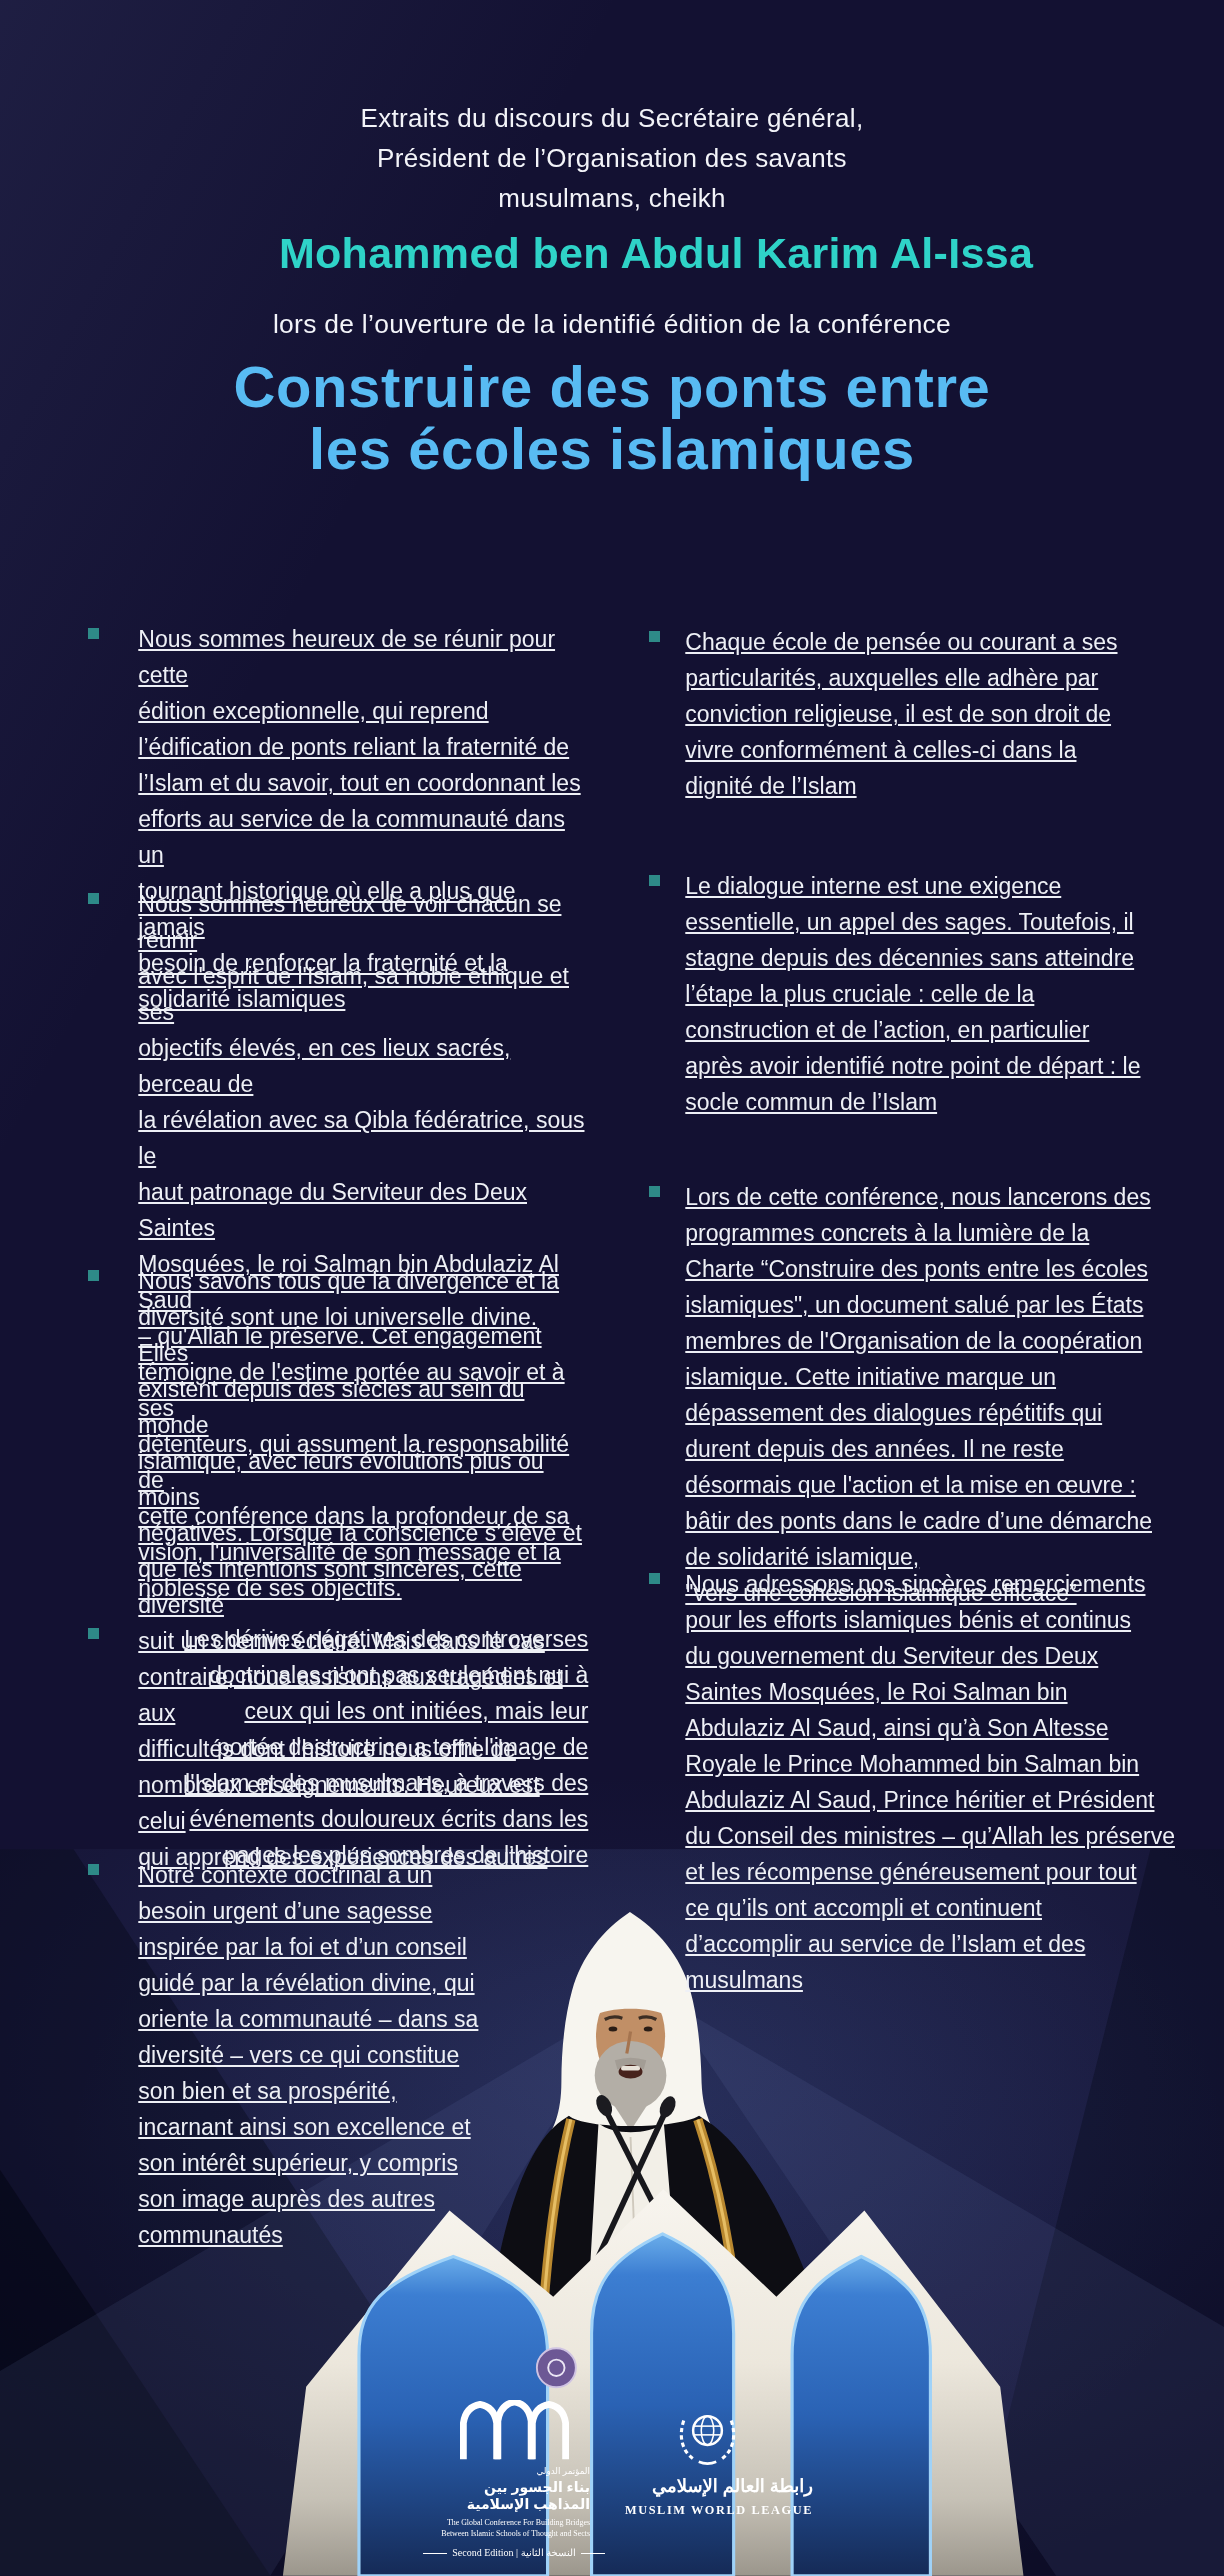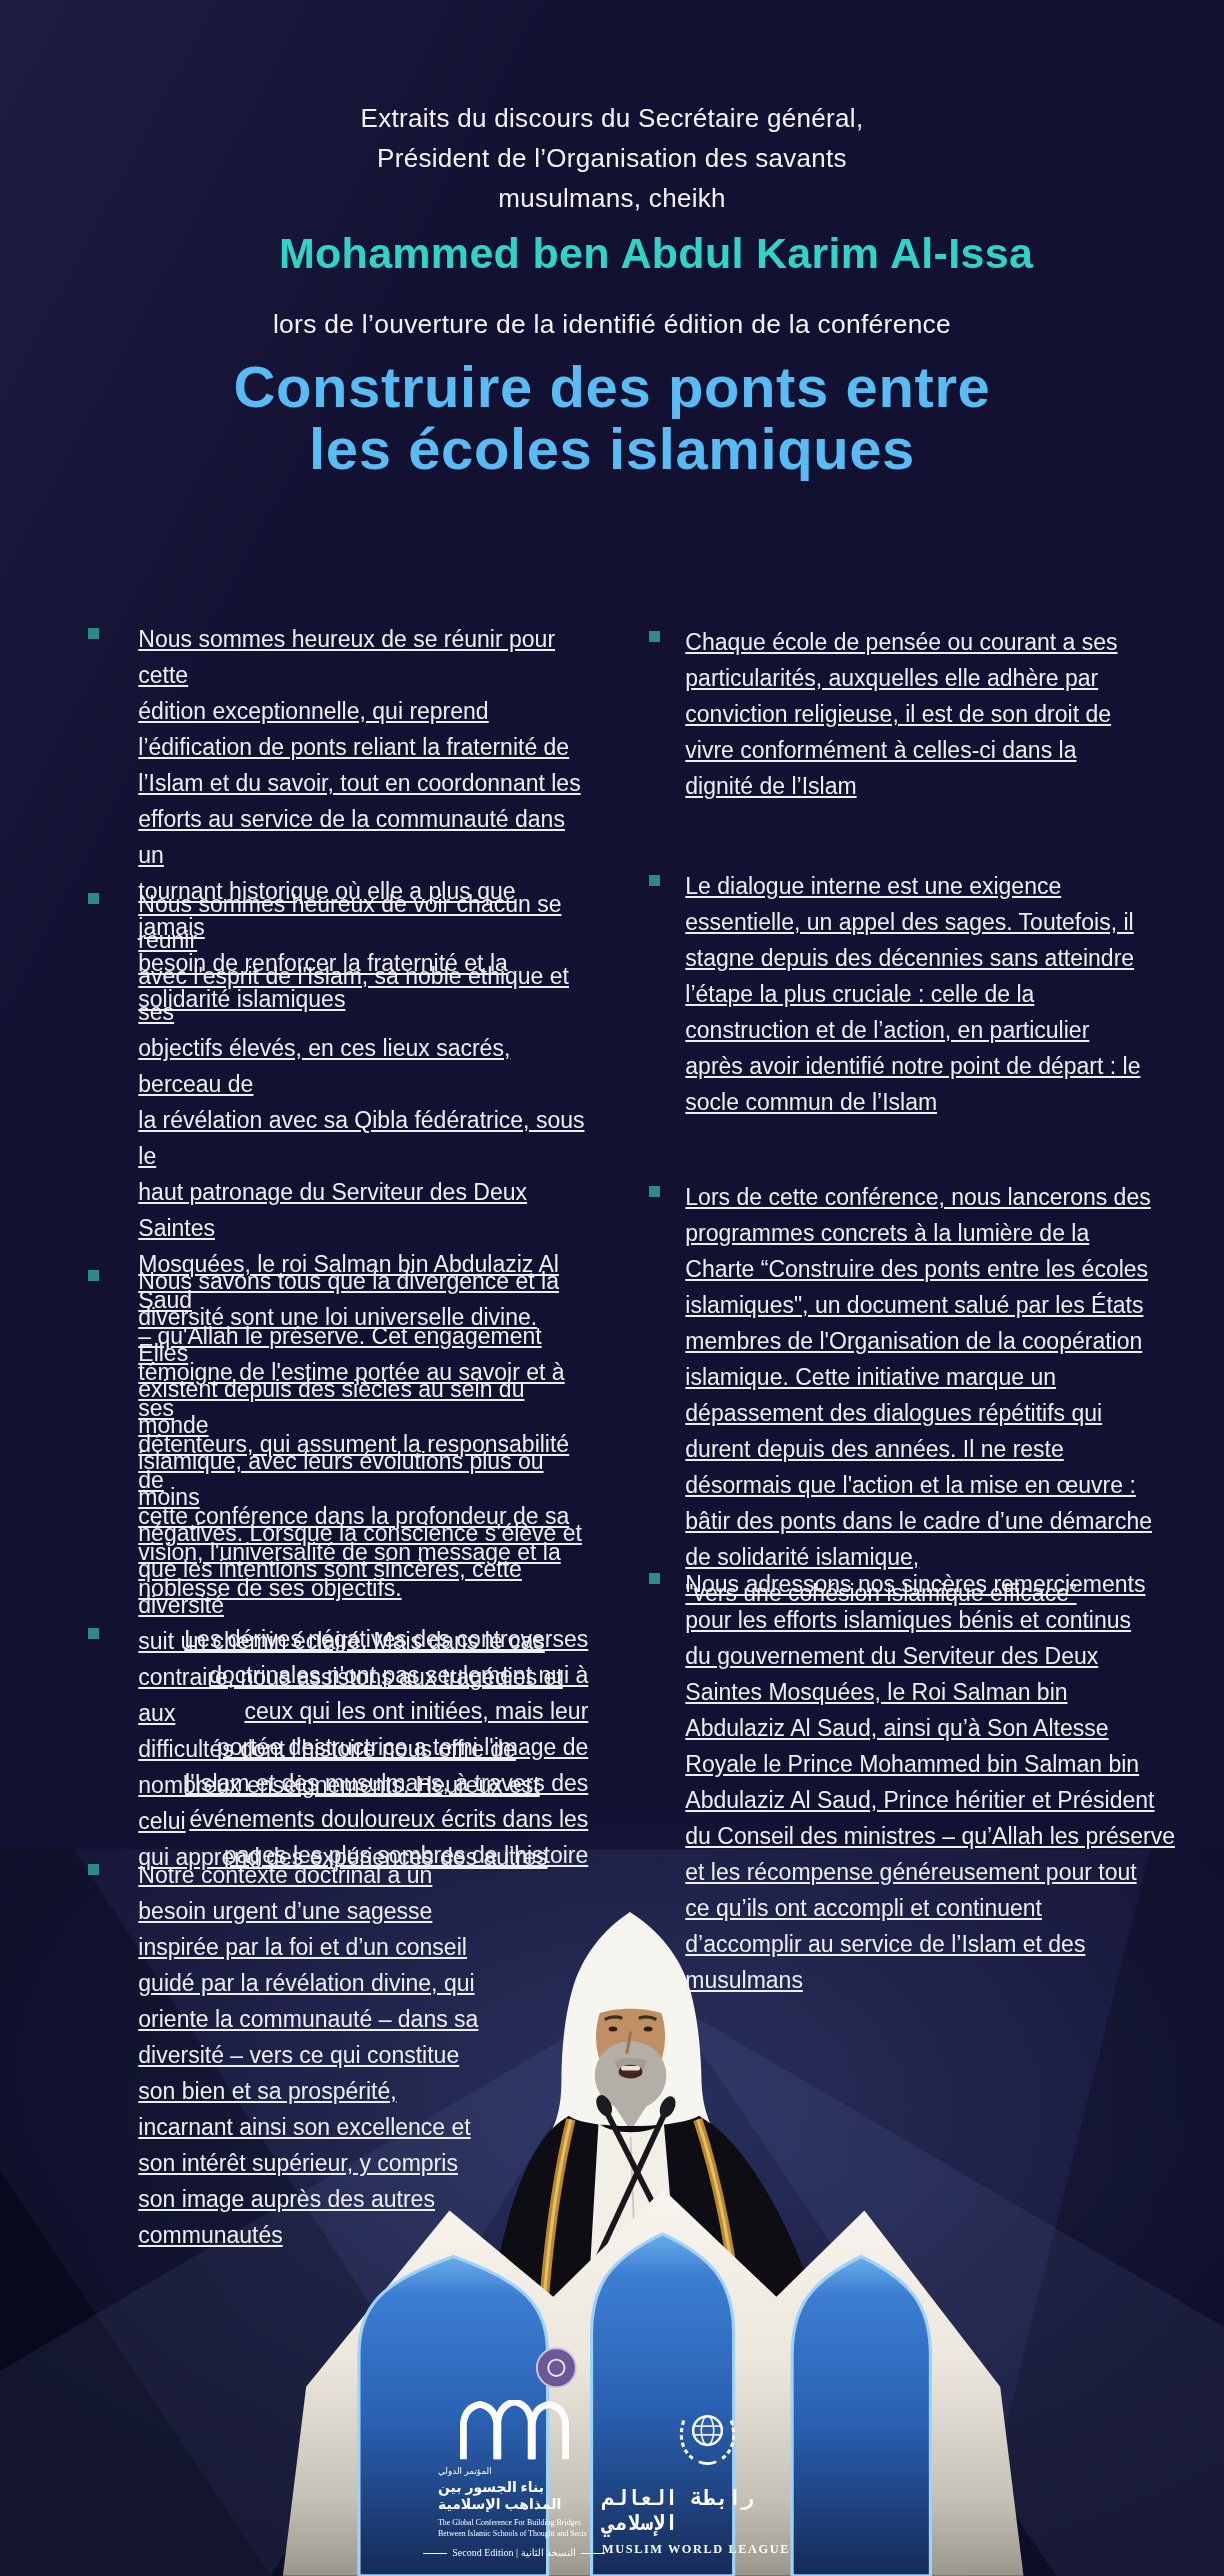--- a/index.html
+++ b/index.html
@@ -17,30 +17,30 @@
   .speaker{top:230px;font-size:43px;line-height:47px;font-weight:700;color:#2fd3c8;letter-spacing:0.3px;padding-left:44px;}
   .occasion{top:308px;font-size:26.4px;line-height:33px;color:#f3f4f9;letter-spacing:0.3px;}
   .conf-title{top:356px;font-size:58px;line-height:62px;font-weight:700;color:#58bbf3;white-space:pre-line;letter-spacing:0.6px;}
   .quote{position:absolute;display:flex;align-items:flex-start;z-index:3;}
   .quote .sq{flex:0 0 11.3px;height:11.3px;background:#2e8a88;margin-top:7px;}
   .quote p{margin:0;font-size:23px;line-height:36px;color:#eef0f6;white-space:pre-line;text-decoration:underline;}
   .quote.left p{margin-left:39px;width:450px;}
   .quote.right p{margin-left:25px;width:497px;}
   .scene{position:absolute;left:0;top:1849px;width:1224px;height:727px;z-index:1;}
   
-  .logo{position:absolute;z-index:4;text-align:left;color:#ffffff;}
+  .logo{position:absolute;z-index:4;text-align:right;color:#ffffff;}
   .conf-logo{left:438px;top:2400px;width:152px;}
   .conf-logo .ar1{font-size:8.8px;letter-spacing:1.9px;margin-top:6.3px;}
   .conf-logo .ar2{font-size:14px;font-weight:700;margin-top:2.5px;}
   .conf-logo .ar3{font-size:14px;font-weight:700;margin-top:1.3px;}
   .conf-logo .en{font-family:"Liberation Serif","DejaVu Serif",serif;font-size:7.9px;line-height:10.7px;margin-top:6.3px;}
   .conf-logo .edition{display:flex;align-items:center;gap:5px;margin-top:7.5px;font-family:"Liberation Serif","DejaVu Serif",serif;font-size:10px;white-space:nowrap;justify-content:center;}
   .conf-logo .edition .rule{flex:0 0 24px;height:0.6px;background:#ffffff;}
   .mwl-logo{left:602px;top:2409px;width:211px;}
-  .mwl-logo .ar{font-size:21px;font-weight:700;margin-top:19px;font-family:Liberation Mono, monospace;}
+  .mwl-logo .ar{font-size:18px;font-weight:700;margin-top:8px;font-family:Liberation Sans, sans-serif;}
   .mwl-logo .en{font-family:"Liberation Serif","DejaVu Serif",serif;font-size:12.3px;font-weight:700;letter-spacing:1.6px;margin-top:6.3px;white-space:nowrap;}
 </style>
 </head>
 <body>
 
 <div id="poster">
 
   <div class="center intro">Extraits du discours du Secrétaire général,
 Président de l’Organisation des savants
 musulmans, cheikh</div>

